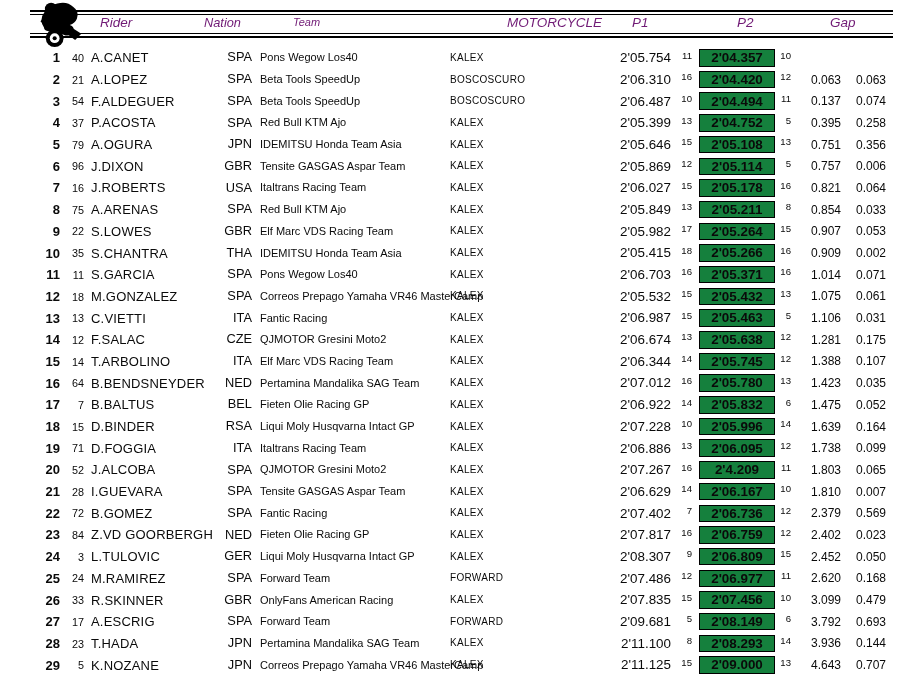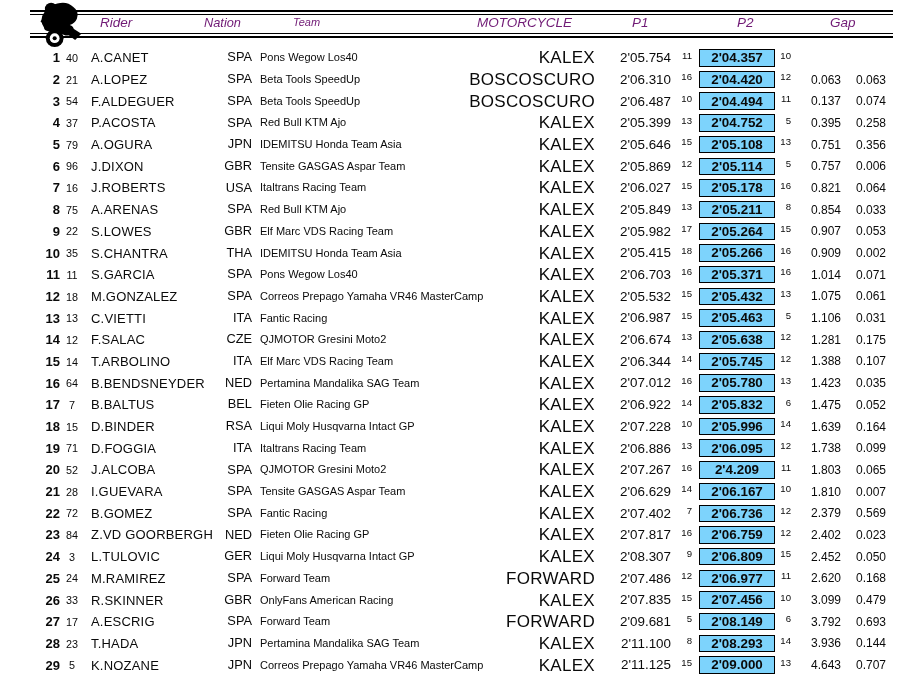--- a/index.html
+++ b/index.html
@@ -20,53 +20,53 @@
   .rule.b1 { top:32.5px; }
   .rule.b2 { top:36.3px; }
 
   .rider-icon { position:absolute; left:32px; top:0px; width:56px; height:48px; z-index:3; }
 
   .hdr { position:absolute; top:14px; height:17px; line-height:17px;
          font-style:italic; font-size:13.5px; color:#701a75; white-space:nowrap; z-index:2; }
   .hdr.rider       { left:100px; }
   .hdr.nation      { left:204px; }
   .hdr.team        { left:293px; }
-  .hdr.motorcycle  { left:477px; }
+  .hdr.motorcycle  { left:507px; }
   .hdr.p1          { left:632px; }
   .hdr.p2          { left:737px; }
   .hdr.gap         { left:830px; }
 
   
   .rows { position:absolute; top:47px; left:2px; width:889px; }
   .row {
     display:grid;
     grid-template-columns:58px 24px 132px 44px 190px 145px 76px 22px 82px 18px 52px 46px;
     height:21.7px;
     align-items:center;
     line-height:1;
     white-space:nowrap;
   }
   .cell { overflow:visible; }
   .pos    { text-align:right; font-weight:bold; font-size:13px; }
-  .num    { text-align:center; font-size:10.8px; padding-top:1px; }
+  .num    { text-align:right; font-size:10.8px; padding-top:1px; }
   .name   { padding-left:7px; font-weight:normal; font-size:13px; overflow:hidden; letter-spacing:0.2px; }
   .nation { text-align:right; padding-right:8px; font-size:12.8px; }
   .team   { font-size:11px; }
-  .bike   { text-align:right; font-size:17px; letter-spacing:0.3px; }
+  .bike   { text-align:left; font-size:10px; letter-spacing:0.3px; }
   .p1     { text-align:right; font-size:13.4px; }
   .p1laps, .p2laps {
     text-align:right; font-size:9.6px; align-self:start; padding-top:3.5px;
   }
   .p1laps { padding-right:1px; }
   .p2laps { padding-right:2px; }
   .p2box  { align-self:center; }
   .p2inner {
     margin-left:6px; height:17.5px; border:1.6px solid #000;
     display:flex; align-items:center; justify-content:center;
-    font-weight:bold; font-size:13.4px; background:#7dd3fc;
+    font-weight:bold; font-size:13.4px; background:#15803d;
   }
   .gap1 { text-align:right; padding-right:4px; font-size:12px; }
   .gap2 { text-align:right; padding-right:5px; font-size:12px; }
 </style>
 </head>
 <body>
 
 <div class="sheet">
 
   <div class="rule t1"></div>

